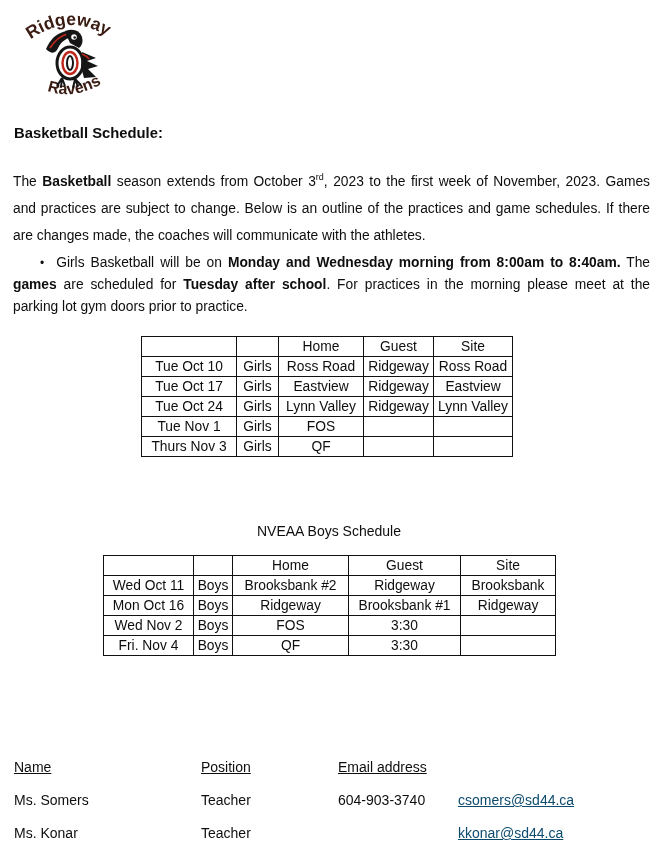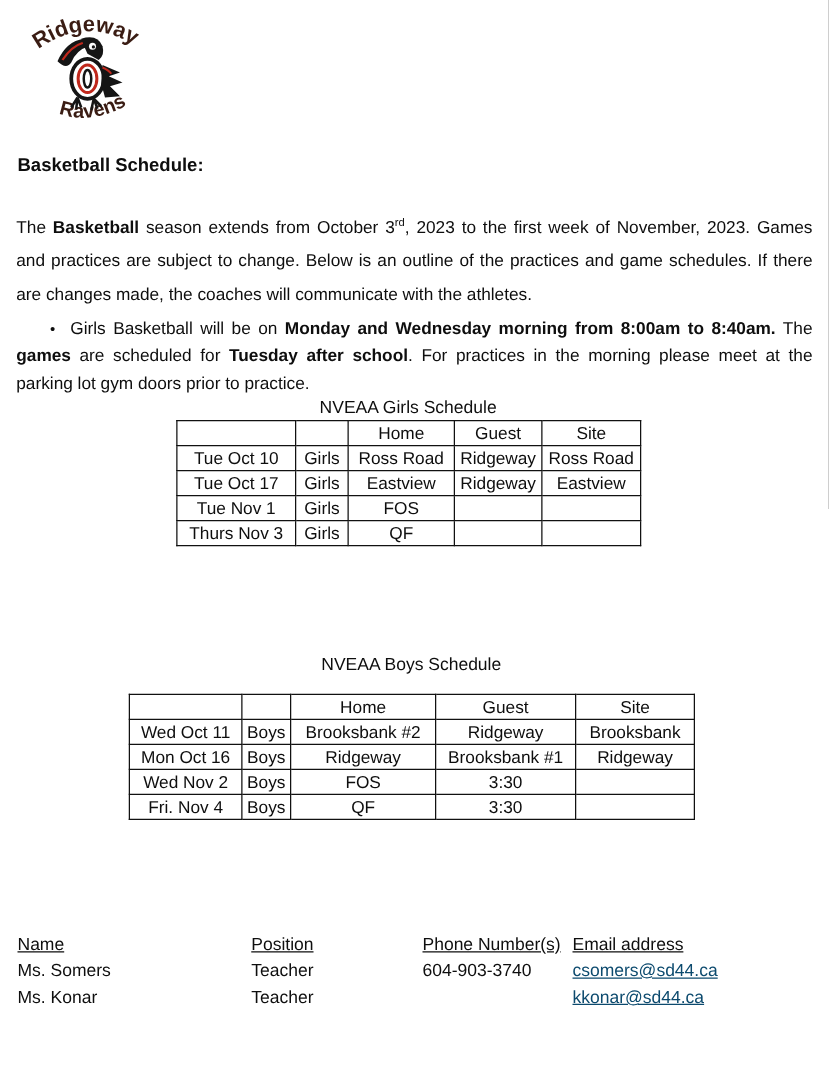--- a/index.html
+++ b/index.html
@@ -36,21 +36,21 @@
     border:1px solid #111; text-align:center; vertical-align:middle;
     height:19px; padding:0 2px; white-space:nowrap; overflow:hidden;
   }
   .girls-table { left:141px; top:336px; }
   .girls-table table { width:371px; }
   .boys-table { left:103px; top:555px; }
   .boys-table table { width:452px; }
 
   
   .contacts { left:14px; top:745px; width:635px; font-size:14px; }
-  .contact-row { display:flex; line-height:21px; }
+  .contact-row { display:flex; line-height:21px;margin-top:12px; }
   .c-name { width:187px; } .c-pos { width:137px; } .c-phone { width:120px; } .c-email { flex:1; }
   .u { text-decoration:underline; }
   .contacts a { color:#0c4a6e; text-decoration:underline; cursor:pointer; }
 
   
   .logo-text { font-family:"Liberation Sans", sans-serif; font-weight:bold; }
 </style>
 </head>
 <body>
 
@@ -89,21 +89,20 @@
       </g>
     </svg>
   </div>
 
   <div class="abs doc-title">Basketball Schedule:</div>
 
   <p class="abs para intro"><span>The </span><b>Basketball</b><span> season extends from October 3</span><sup>rd</sup><span>, 2023 to the first week of November, 2023.  Games and practices are subject to change.  Below is an outline of the practices and game schedules.  If there are changes made, the coaches will communicate with the athletes.</span></p>
 
   <p class="abs para bullet bullet1"><span class="bullet-glyph">•</span><span>Girls Basketball will be on </span><b>Monday and Wednesday morning from 8:00am to 8:40am.</b><span> The </span><b>games</b><span> are scheduled for </span><b>Tuesday after school</b><span>. For practices in the morning please meet at the parking lot gym doors prior to practice.</span></p>
 
-  <div class="abs tbl-title girls-title">NVEAA Girls Schedule</div>
   <div class="abs girls-table">
     <table class="sched">
       <colgroup>
           <col style="width:95px">
           <col style="width:42px">
           <col style="width:85px">
           <col style="width:70px">
           <col style="width:79px">
         </colgroup>
       <tbody>
@@ -120,20 +119,27 @@
           <td>Ross Road</td>
           <td>Ridgeway</td>
           <td>Ross Road</td>
         </tr>
         <tr>
           <td>Tue Oct 17</td>
           <td>Girls</td>
           <td>Eastview</td>
           <td>Ridgeway</td>
           <td>Eastview</td>
+        </tr>
+        <tr>
+          <td>Tue Oct 24</td>
+          <td>Girls</td>
+          <td>Lynn Valley</td>
+          <td>Ridgeway</td>
+          <td>Lynn Valley</td>
         </tr>
         <tr>
           <td>Tue Nov 1</td>
           <td>Girls</td>
           <td>FOS</td>
           <td></td>
           <td></td>
         </tr>
         <tr>
           <td>Thurs Nov 3</td>
@@ -195,21 +201,20 @@
         </tr>
       </tbody>
     </table>
   </div>
 
 
   <div class="abs contacts">
     <div class="contact-row">
       <span class="c-name u">Name</span>
       <span class="c-pos u">Position</span>
-      <span class="c-phone u">Phone Number(s)</span>
       <span class="c-email u">Email address</span>
     </div>
     <div class="contact-row">
       <span class="c-name">Ms. Somers</span>
       <span class="c-pos">Teacher</span>
       <span class="c-phone">604-903-3740</span>
       <span class="c-email"><a href="#">csomers@sd44.ca</a></span>
     </div>
     <div class="contact-row">
       <span class="c-name">Ms. Konar</span>

